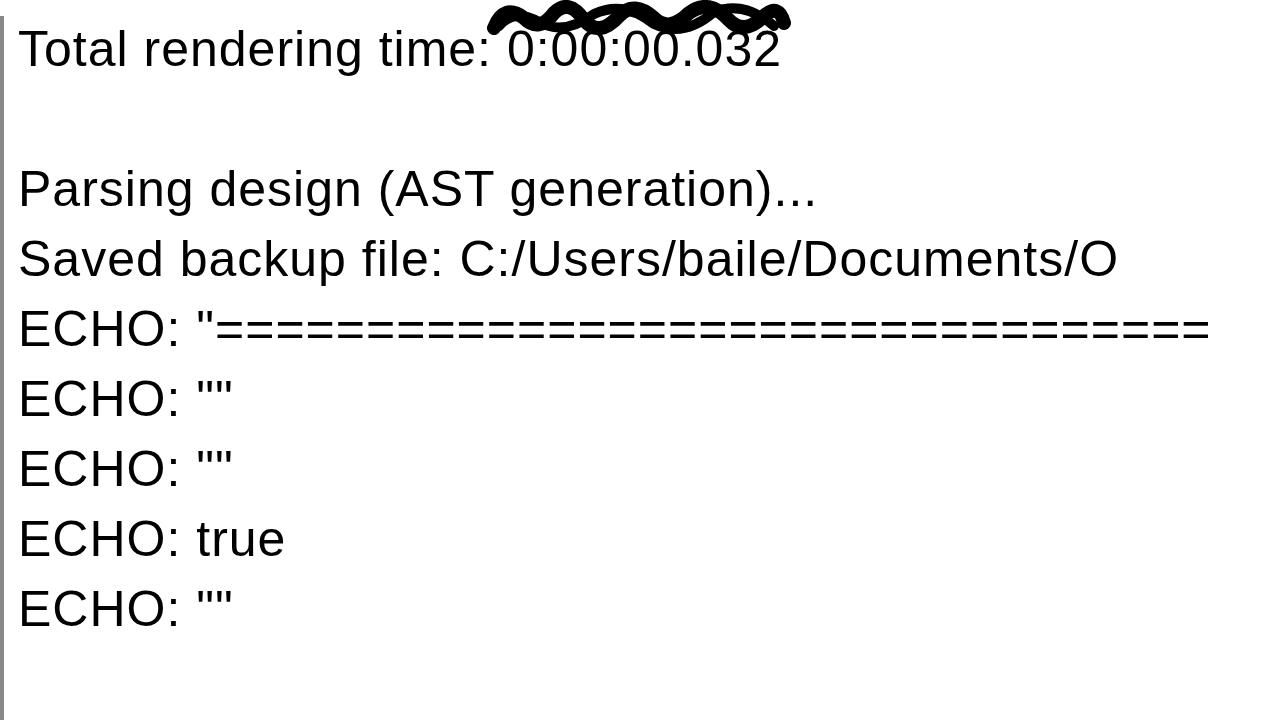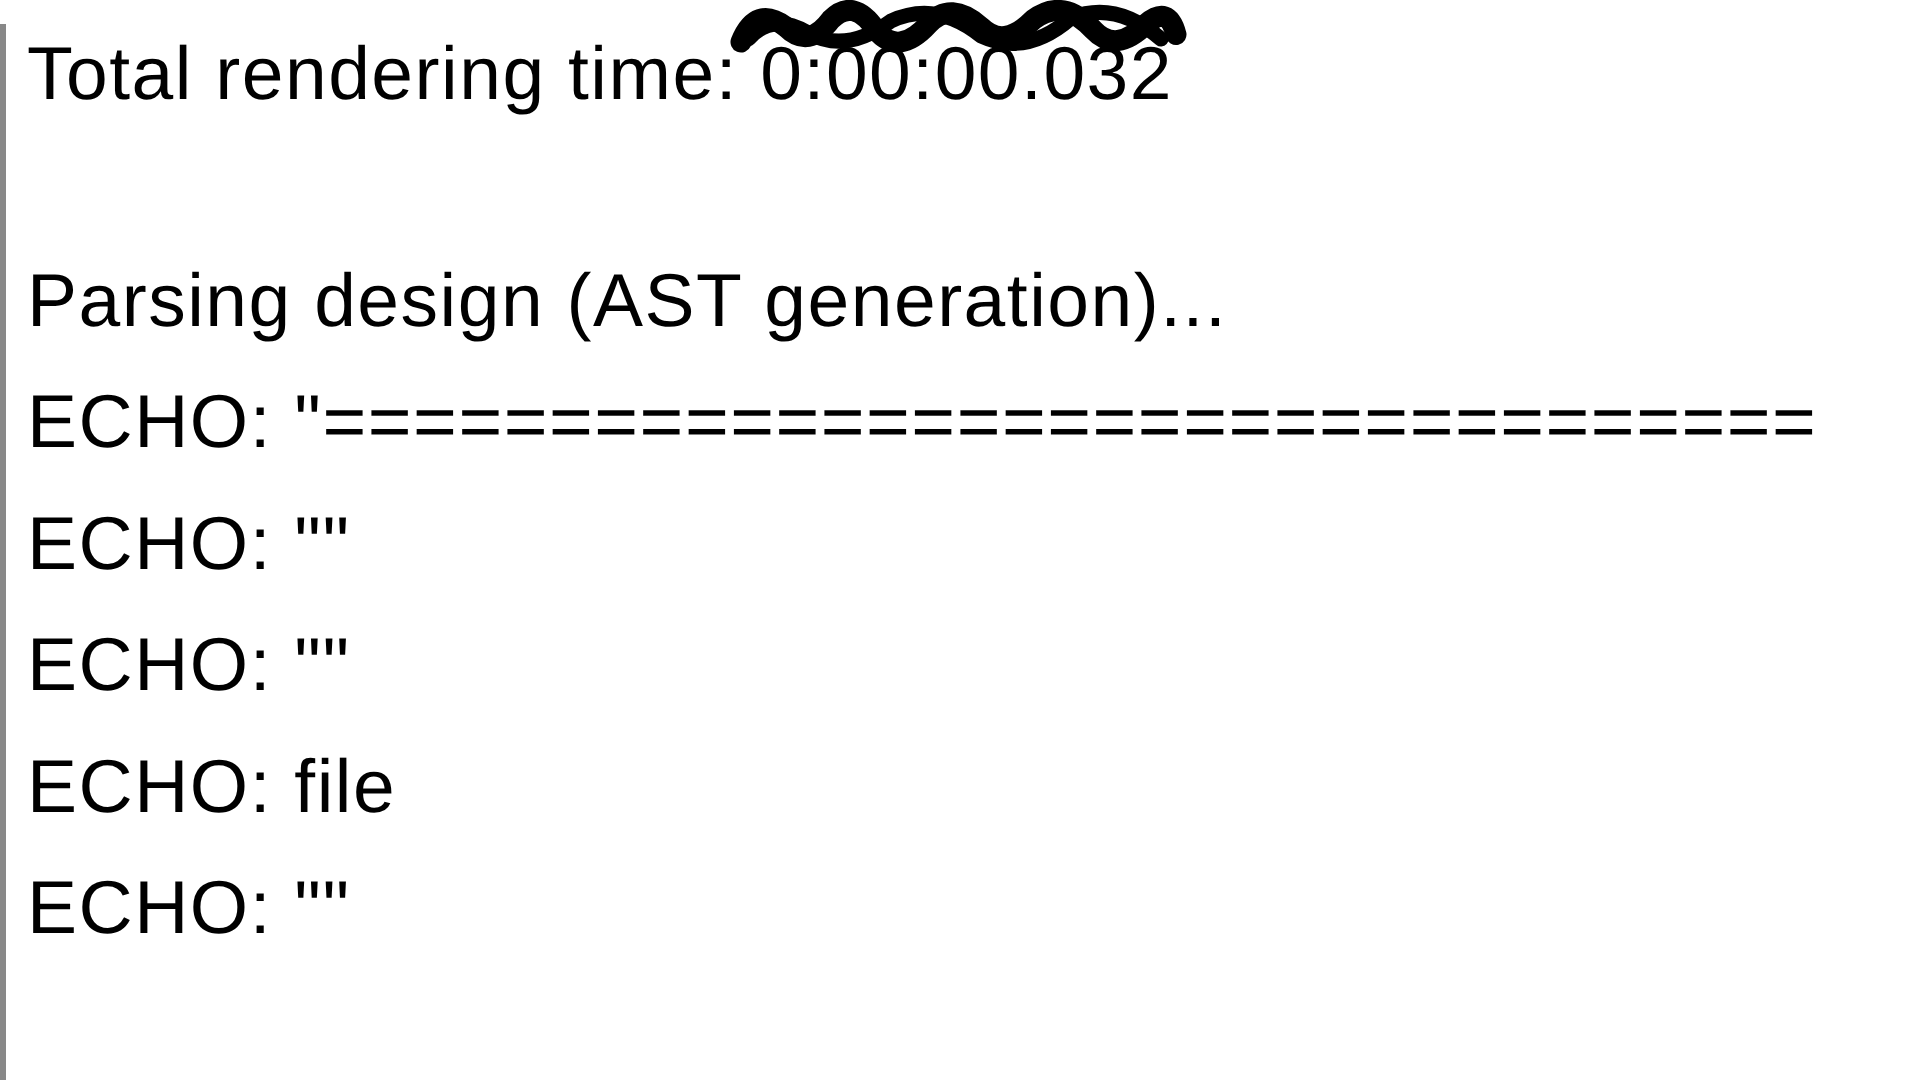--- a/index.html
+++ b/index.html
@@ -24,21 +24,20 @@
       border-left: 4px solid #888;
       padding-left: 14px;
     }
     .line {
       font-size: 50px;
       color: #000000;
       letter-spacing: 1px;
       line-height: 1.4;
       white-space: nowrap;
       overflow: hidden;
-      margin-top: 11px;
     }
     .line.first {
       margin-top: -2px;
     }
     .gap {
       height: 70px;
     }
     .watermark {
       position: absolute;
       top: -18px;
@@ -61,18 +60,19 @@
     <svg viewBox="0 0 310 44">
 
       <path d="M10 30 Q 20 5 40 20 Q 55 35 70 15 Q 85 0 100 22 Q 115 40 135 18 Q 150 2 170 20 Q 185 35 205 15 Q 225 0 245 22 Q 260 38 280 18 Q 295 5 300 25" stroke="#000000" stroke-width="14" fill="none" stroke-linecap="round" stroke-linejoin="round"></path>
       <path d="M15 28 Q 30 10 55 24 Q 80 38 110 16 Q 140 2 170 26 Q 200 40 230 14 Q 260 2 290 28" stroke="#000000" stroke-width="10" fill="none" stroke-linecap="round" stroke-linejoin="round"></path>
     </svg>
   </div>
 
   <div class="line first">Total rendering time: 0:00:00.032</div>
   <div class="gap"></div>
   <div class="line">Parsing design (AST generation)...</div>
+  <div class="line">Saved backup file: C:/Users/baile/Documents/O</div>
   <div class="line">ECHO: "=================================</div>
   <div class="line">ECHO: ""</div>
   <div class="line">ECHO: ""</div>
-  <div class="line">ECHO: file</div>
+  <div class="line">ECHO: true</div>
   <div class="line">ECHO: ""</div>
 </div>
 
 </body></html>

